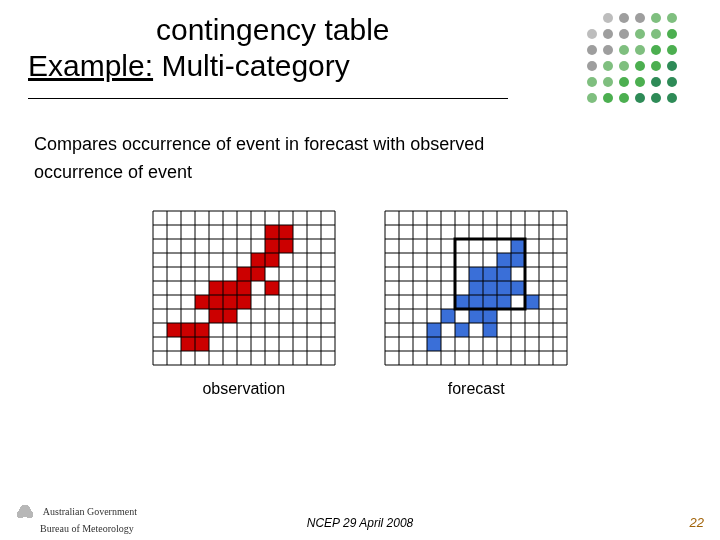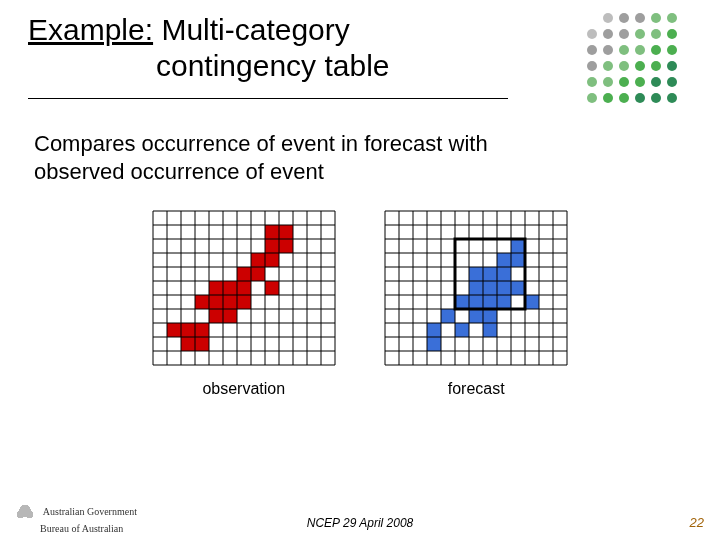--- a/index.html
+++ b/index.html
@@ -44,21 +44,21 @@
   .dot-art {
     position: absolute;
     right: 8px;
     top: 10px;
   }
   .body-text {
     position: absolute;
     left: 34px;
     top: 130px;
     width: 520px;
-    font-size: 22px;
+    font-size: 18px;
     line-height: 28px;
   }
   .grids {
     position: absolute;
     left: 0;
     top: 210px;
     width: 720px;
     text-align: center;
   }
   .grid-wrap {
@@ -123,24 +123,24 @@
     margin-right: 4px;
     opacity: .6;
   }
 </style>
 </head>
 <body>
 
 <div class="slide">
 
   <div class="title-block">
+    <div class="title-line" style="padding-left:128px;">contingency table</div>
     <div class="title-line">
       <span class="title-uline">Example:</span><span> Multi-category</span>
     </div>
-    <div class="title-line" style="padding-left:128px;">contingency table</div>
   </div>
   <hr class="title-rule">
 
   <svg class="dot-art" width="140" height="110" id="dot-art">
       <circle cx="36" cy="8" r="5" fill="#bdbdbd"></circle>
       <circle cx="52" cy="8" r="5" fill="#9e9e9e"></circle>
       <circle cx="68" cy="8" r="5" fill="#9e9e9e"></circle>
       <circle cx="84" cy="8" r="5" fill="#7fbf7f"></circle>
       <circle cx="100" cy="8" r="5" fill="#7fbf7f"></circle>
       <circle cx="20" cy="24" r="5" fill="#bdbdbd"></circle>
@@ -285,18 +285,18 @@
           <rect x="71" y="29" width="70" height="70" fill="none" stroke="#000" stroke-width="3"></rect>
         </svg>
       <div class="grid-label">forecast</div>
     </div>
   </div>
 
 
   <div class="footer-logo">
     <span class="crest"></span>
     <span class="gov">Australian Government</span><br>
-    <span style="margin-left:26px;" class="gov">Bureau of Australian</span>
+    <span style="margin-left:26px;" class="gov">Bureau of Meteorology</span>
   </div>
   <div class="footer-center">NCEP 29 April 2008</div>
   <div class="page-num">22</div>
 
 </div>
 
 </body></html>

